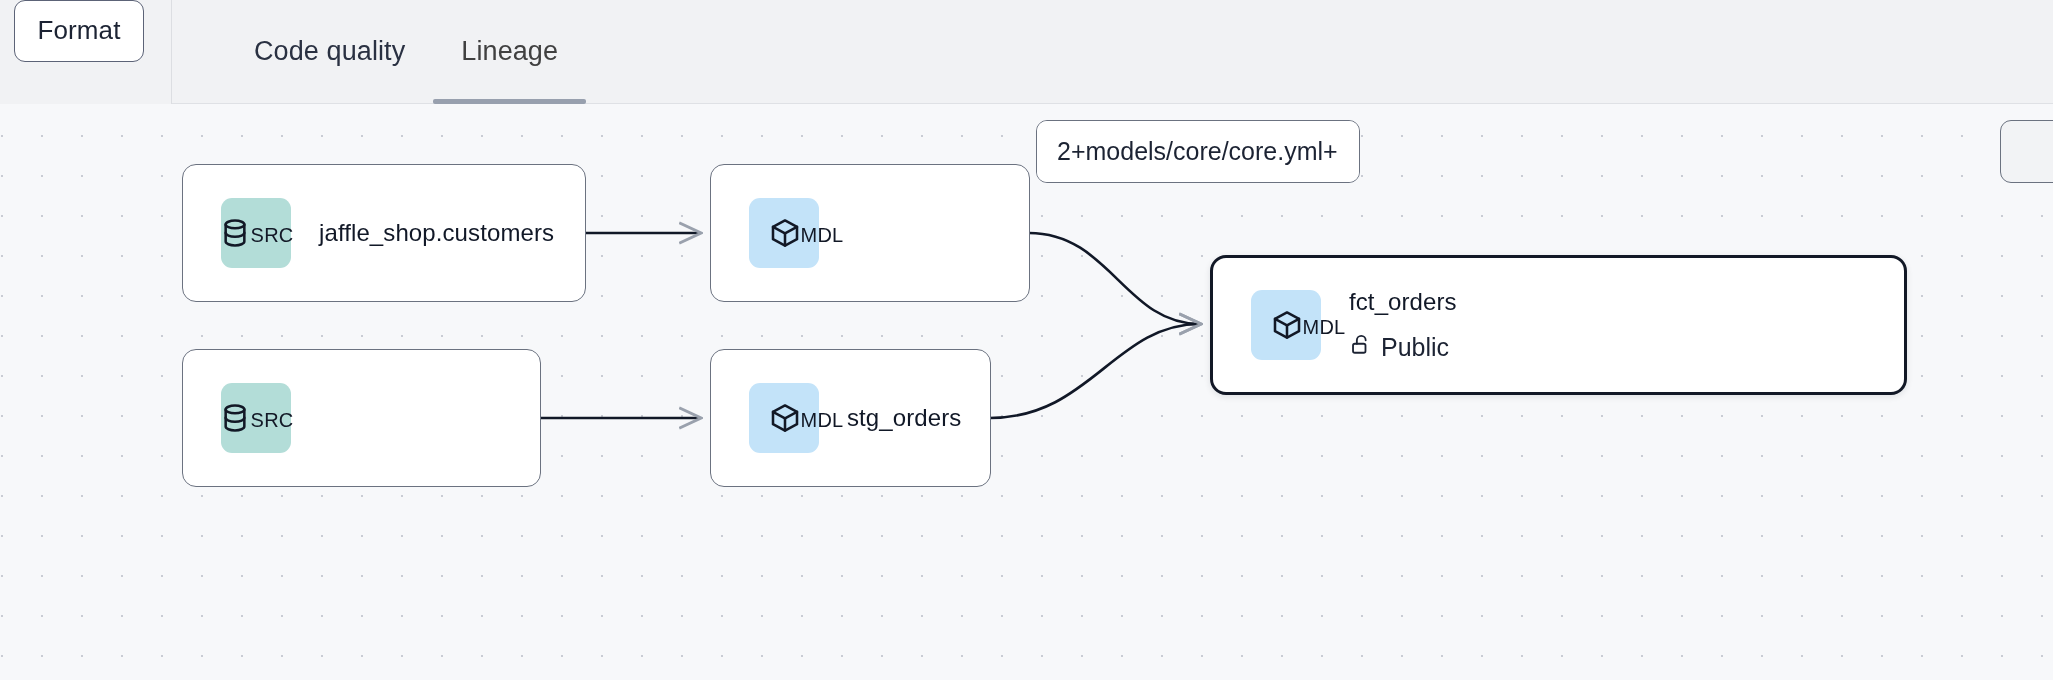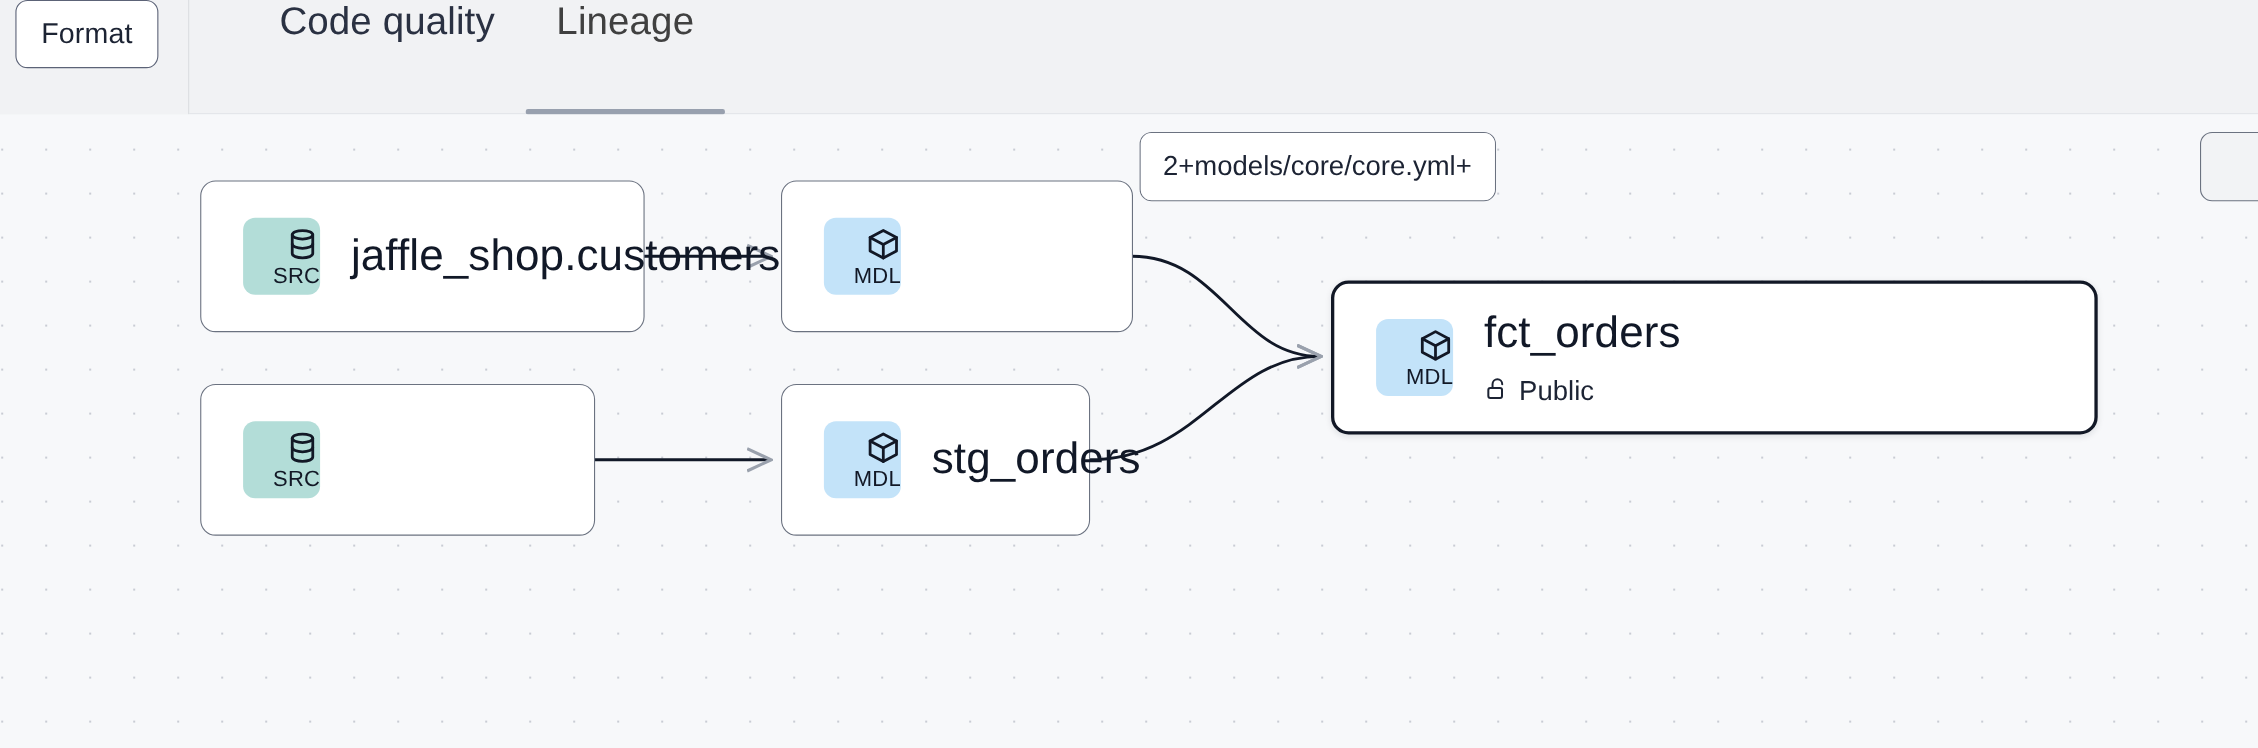--- a/index.html
+++ b/index.html
@@ -60,23 +60,23 @@
     height: 104px;
     display: flex;
     align-items: stretch;
     padding-left: 54px;
   }
 
   .tab {
     position: relative;
     height: 104px;
     display: flex;
-    align-items: flex-start;
+    align-items: center;
     padding: 0 28px;
-    font-size: 35px;
+    font-size: 27px;
     color: #2a3142;
     cursor: pointer;
     letter-spacing: .1px;
   }
   .tab.active { color: #404040; }
   .tab.active::after {
     content: "";
     position: absolute;
     left: 0; right: 0;
     bottom: 0;
@@ -122,22 +122,22 @@
     border: 3.2px solid #121826;
     border-radius: 16px;
     box-shadow: 0 2px 6px rgba(20,26,40,.10);
   }
 
   .badge {
     width: 70px;
     height: 70px;
     border-radius: 11px;
     display: flex;
-    flex-direction: column;
-    align-items: flex-end;
+    flex-direction: row;
+    align-items: center;
     justify-content: center;
     flex: 0 0 auto;
     gap: 0px;
   }
   .badge.src { background: #b3ddd8; }
   .badge.mdl { background: #c3e3f9; padding-left: 44px; }
 
   .badge svg { display: block; }
 
   .badge-label {
@@ -149,21 +149,21 @@
   }
 
   .node-text {
     margin-left: 28px;
     display: flex;
     flex-direction: column;
     justify-content: center;
   }
 
   .node-title {
-    font-size: 40px;
+    font-size: 24px;
     color: #111827;
     line-height: 1.18;
     white-space: nowrap;
     letter-spacing: .1px;
   }
 
   .node-sub {
     display: flex;
     align-items: center;
     gap: 9px;

